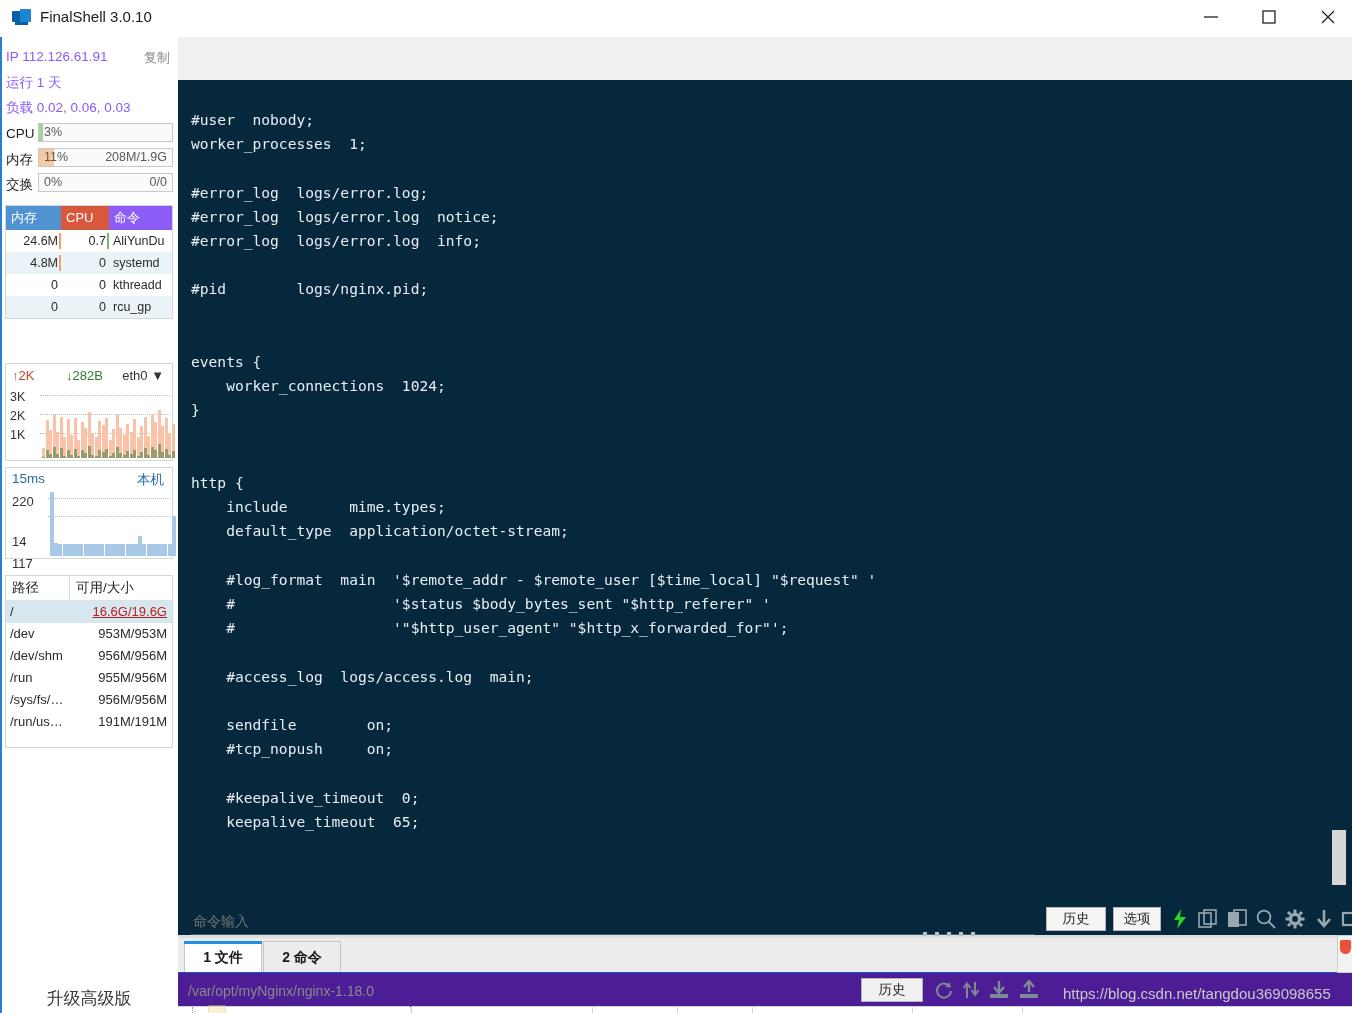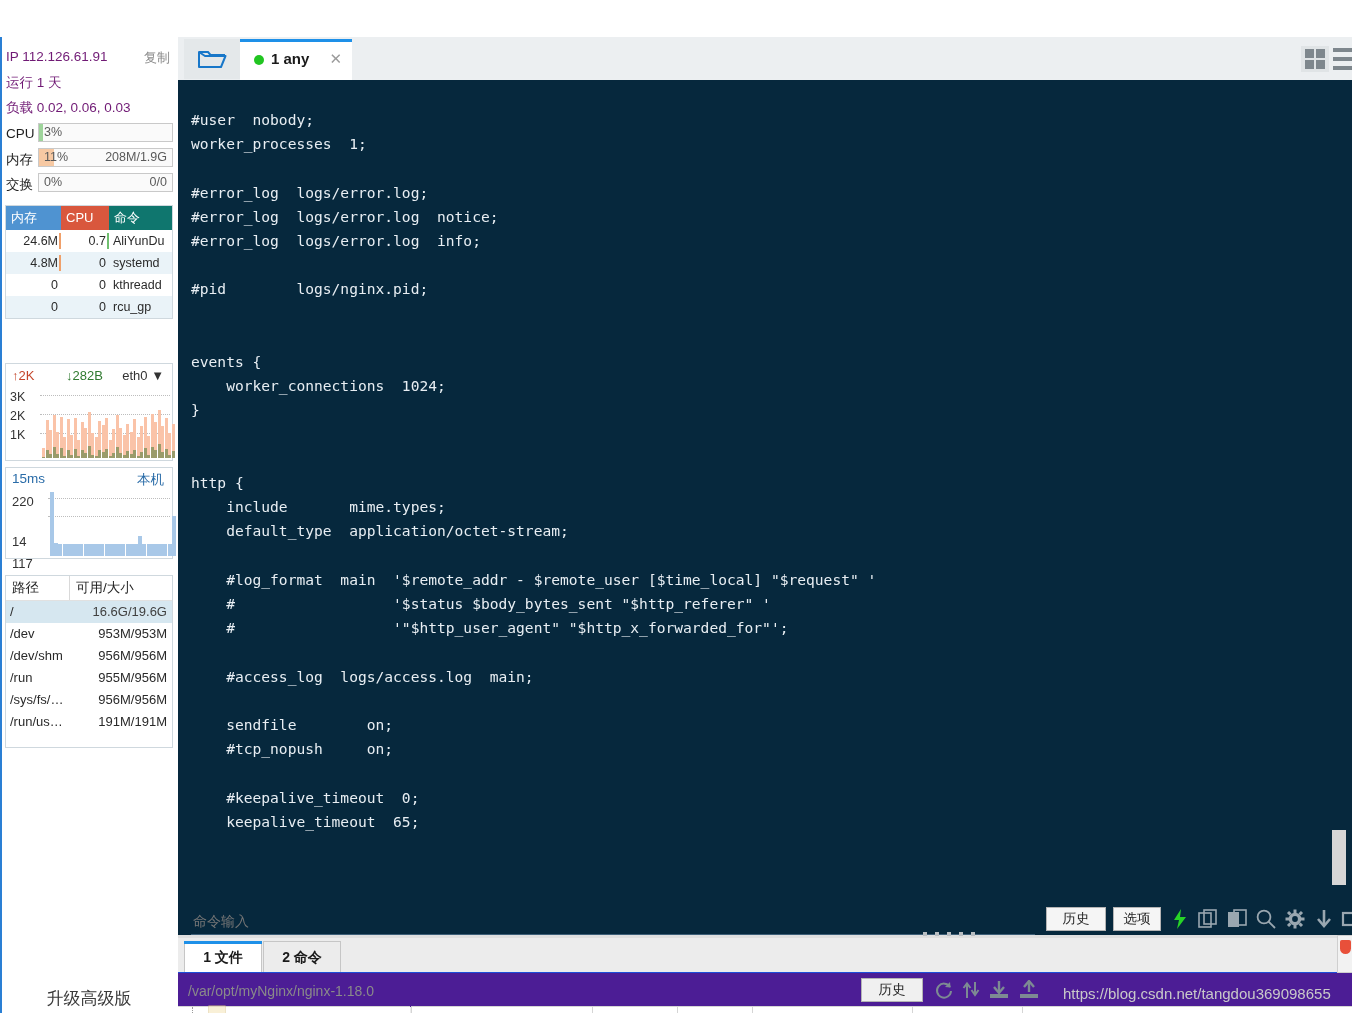--- a/index.html
+++ b/index.html
@@ -19,36 +19,36 @@
   .tb-title{position:absolute;left:40px;top:8px;font-size:15px;color:#1a1a1a;}
   .wbtn{position:absolute;top:0;width:46px;height:33px;cursor:default;}
   .wbtn svg{position:absolute;left:50%;top:50%;transform:translate(-50%,-50%);}
   .wbtn-min{left:1188px;}
   .wbtn-max{left:1246px;}
   .wbtn-close{left:1305px;}
 
   
   .sidebar{position:absolute;left:0;top:37px;width:178px;height:976px;background:#fff;border-right:1px solid #d9d9d9;}
   .sb-accent{position:absolute;left:0;top:0;width:2px;height:976px;background:#2a7fd4;}
-  .sb-row{position:absolute;left:6px;font-size:13.5px;color:#701a75;white-space:nowrap;}
+  .sb-row{position:absolute;left:6px;font-size:13.5px;color:#8b5cf6;white-space:nowrap;}
   .sb-copy{position:absolute;right:8px;color:#8a8a8a;font-size:13px;cursor:pointer;}
 
   .meter{position:absolute;left:38px;height:19px;border:1px solid #c9c9c9;background:#fafafa;box-sizing:border-box;}
   .meter .fill{position:absolute;left:0;top:0;height:100%;}
   .meter .lbl{position:absolute;left:5px;top:1px;font-size:12.5px;color:#5a5a5a;}
   .meter .rgt{position:absolute;right:5px;top:1px;font-size:12.5px;color:#5a5a5a;}
   .meter-key{position:absolute;left:6px;font-size:13.5px;color:#1f1f1f;}
 
   
   .ptable{position:absolute;left:5px;top:168px;width:168px;border:1px solid #cfd8de;box-sizing:border-box;}
   .ph{display:flex;height:24px;}
   .ph div{font-size:13px;color:#fff;line-height:24px;padding-left:5px;box-sizing:border-box;}
   .ph .c1{width:55px;background:#4f93d1;}
   .ph .c2{width:48px;background:#d9573d;}
-  .ph .c3{flex:1;background:#0f766e;}
+  .ph .c3{flex:1;background:#8b5cf6;}
   .pr{display:flex;height:22px;font-size:12.5px;color:#2a2a2a;}
   .pr.alt{background:#eaf3f8;}
   .pr .c1{width:55px;text-align:right;padding-right:3px;line-height:22px;box-sizing:border-box;position:relative;}
   .pr .c2{width:48px;text-align:right;padding-right:3px;line-height:22px;box-sizing:border-box;position:relative;}
   .pr .c3{flex:1;line-height:22px;padding-left:4px;box-sizing:border-box;overflow:hidden;white-space:nowrap;}
   .pbar{position:absolute;right:0px;top:3px;width:2px;height:16px;}
 
   
   .netbox{position:absolute;left:5px;top:326px;width:168px;height:98px;background:#fff;border:1px solid #cfd8de;box-sizing:border-box;}
   .net-up{position:absolute;left:6px;top:4px;font-size:13px;color:#c4452a;}
@@ -71,21 +71,21 @@
   
   .dtable{position:absolute;left:5px;top:538px;width:168px;border:1px solid #cfd8de;box-sizing:border-box;background:#fff;}
   .dh{display:flex;height:24px;border-bottom:1px solid #e1e1e1;}
   .dh div{font-size:13.5px;color:#1f1f1f;line-height:24px;box-sizing:border-box;}
   .dh .c1{width:64px;padding-left:6px;border-right:1px solid #d9d9d9;}
   .dh .c2{flex:1;padding-left:6px;}
   .dr{display:flex;height:22px;font-size:13px;color:#2a2a2a;}
   .dr.sel{background:#d6e7f0;}
   .dr .c1{width:64px;padding-left:4px;line-height:22px;box-sizing:border-box;overflow:hidden;white-space:nowrap;}
   .dr .c2{flex:1;text-align:right;padding-right:5px;line-height:22px;box-sizing:border-box;}
-  .dr.sel .c2{color:#404040;}
+  .dr.sel .c2{color:#b91c1c;text-decoration:underline;}
   .sb-upgrade{position:absolute;left:0;top:950px;width:178px;text-align:center;font-size:17px;color:#3a3a3a;cursor:pointer;}
 
   
   .rightpane{position:absolute;left:178px;top:37px;width:1174px;height:976px;background:#f0f0f0;}
   .tabbar{position:absolute;left:0;top:0;width:1174px;height:43px;background:#eceff1;}
   .openbtn{position:absolute;left:6px;top:2px;width:56px;height:40px;background:#e4e8ea;cursor:pointer;}
   .openbtn svg{position:absolute;left:13px;top:10px;}
   .tab{position:absolute;left:62px;top:2px;height:41px;background:#fff;cursor:pointer;}
   .tab .topline{position:absolute;left:0;top:0;right:0;height:3px;background:#1e90e8;}
   .tab .dot{position:absolute;left:14px;top:16px;width:10px;height:10px;border-radius:50%;background:#21c521;}
@@ -135,20 +135,44 @@
   .watermark{position:absolute;left:1063px;top:985px;font-size:15px;color:#c9c9c9;white-space:nowrap;pointer-events:none;}
   .hsplit{position:absolute;left:0;top:898px;width:1174px;height:3px;background:#dfdfdf;}
   .redtab{position:absolute;left:1337px;top:935px;width:15px;height:36px;background:#f2f2f2;border:1px solid #cfcfcf;}
   .redtab .m{position:absolute;left:2px;top:4px;width:11px;height:14px;background:#e8503a;border-radius:2px 2px 6px 6px;}
 </style>
 </head>
 <body>
 
 <div class="app">
 
+  <div class="titlebar">
+    <div class="tb-logo">
+      <div class="scr"></div>
+        <div class="scr2"></div>
+        <div class="base"></div>
+    </div>
+    <div class="tb-title">FinalShell 3.0.10</div>
+    <div class="wbtn wbtn-min">
+      <svg width="16" height="16">
+          <line x1="1" y1="8" x2="15" y2="8" stroke="#222" stroke-width="1.3"></line>
+        </svg>
+    </div>
+    <div class="wbtn wbtn-max">
+      <svg width="16" height="16">
+          <rect x="2" y="2" width="12" height="12" fill="none" stroke="#222" stroke-width="1.3"></rect>
+        </svg>
+    </div>
+    <div class="wbtn wbtn-close">
+      <svg width="16" height="16">
+          <line x1="2" y1="2" x2="14" y2="14" stroke="#222" stroke-width="1.3"></line>
+          <line x1="14" y1="2" x2="2" y2="14" stroke="#222" stroke-width="1.3"></line>
+        </svg>
+    </div>
+  </div>
 
   <div class="sidebar">
     <div class="sb-accent"></div>
 
     <div class="sb-row" style="top:12px;">IP 112.126.61.91</div>
     <div class="sb-copy" style="top:12px;">复制</div>
     <div class="sb-row" style="top:37px;">运行 1 天</div>
     <div class="sb-row" style="top:62px;">负载 0.02, 0.06, 0.03</div>
 
     <div class="meter-key" style="top:89px;">CPU</div>
@@ -411,45 +435,20 @@
           </div>
         </div>
       <div style="height:14px;"></div>
     </div>
 
     <div class="sb-upgrade">升级高级版</div>
   </div>
 
   <div class="rightpane">
 
-    <div class="tabbar">
-      <div class="openbtn">
-        <svg width="30" height="22" viewBox="0 0 30 22">
-          <path d="M2 3 h9 l2.5 3 H28" fill="none" stroke="#1877c9" stroke-width="2"></path>
-          <path d="M2 3 v15 h22 l4.5 -11 H8 z" fill="none" stroke="#1877c9" stroke-width="2" stroke-linejoin="round"></path>
-        </svg>
-      </div>
-      <div class="tab" style="width:112px;">
-        <div class="topline"></div>
-        <div class="dot"></div>
-        <div class="lbl">1 any</div>
-        <div class="x">✕</div>
-      </div>
-      <div class="grid-icon">
-        <i style="left:4px;top:3px;"></i>
-          <i style="left:15px;top:3px;"></i>
-        <i style="left:4px;top:14px;"></i>
-          <i style="left:15px;top:14px;"></i>
-      </div>
-      <div class="list-icon">
-        <i style="top:0;"></i>
-          <i style="top:9px;"></i>
-          <i style="top:18px;"></i>
-      </div>
-    </div>
 
     <div class="term">
       <div class="term-txt">#user  nobody;
 worker_processes  1;
 
 #error_log  logs/error.log;
 #error_log  logs/error.log  notice;
 #error_log  logs/error.log  info;
 
 #pid        logs/nginx.pid;

